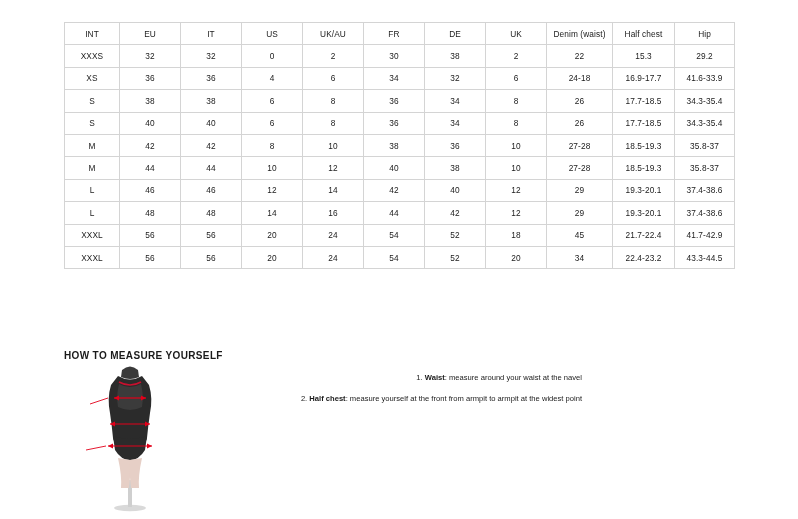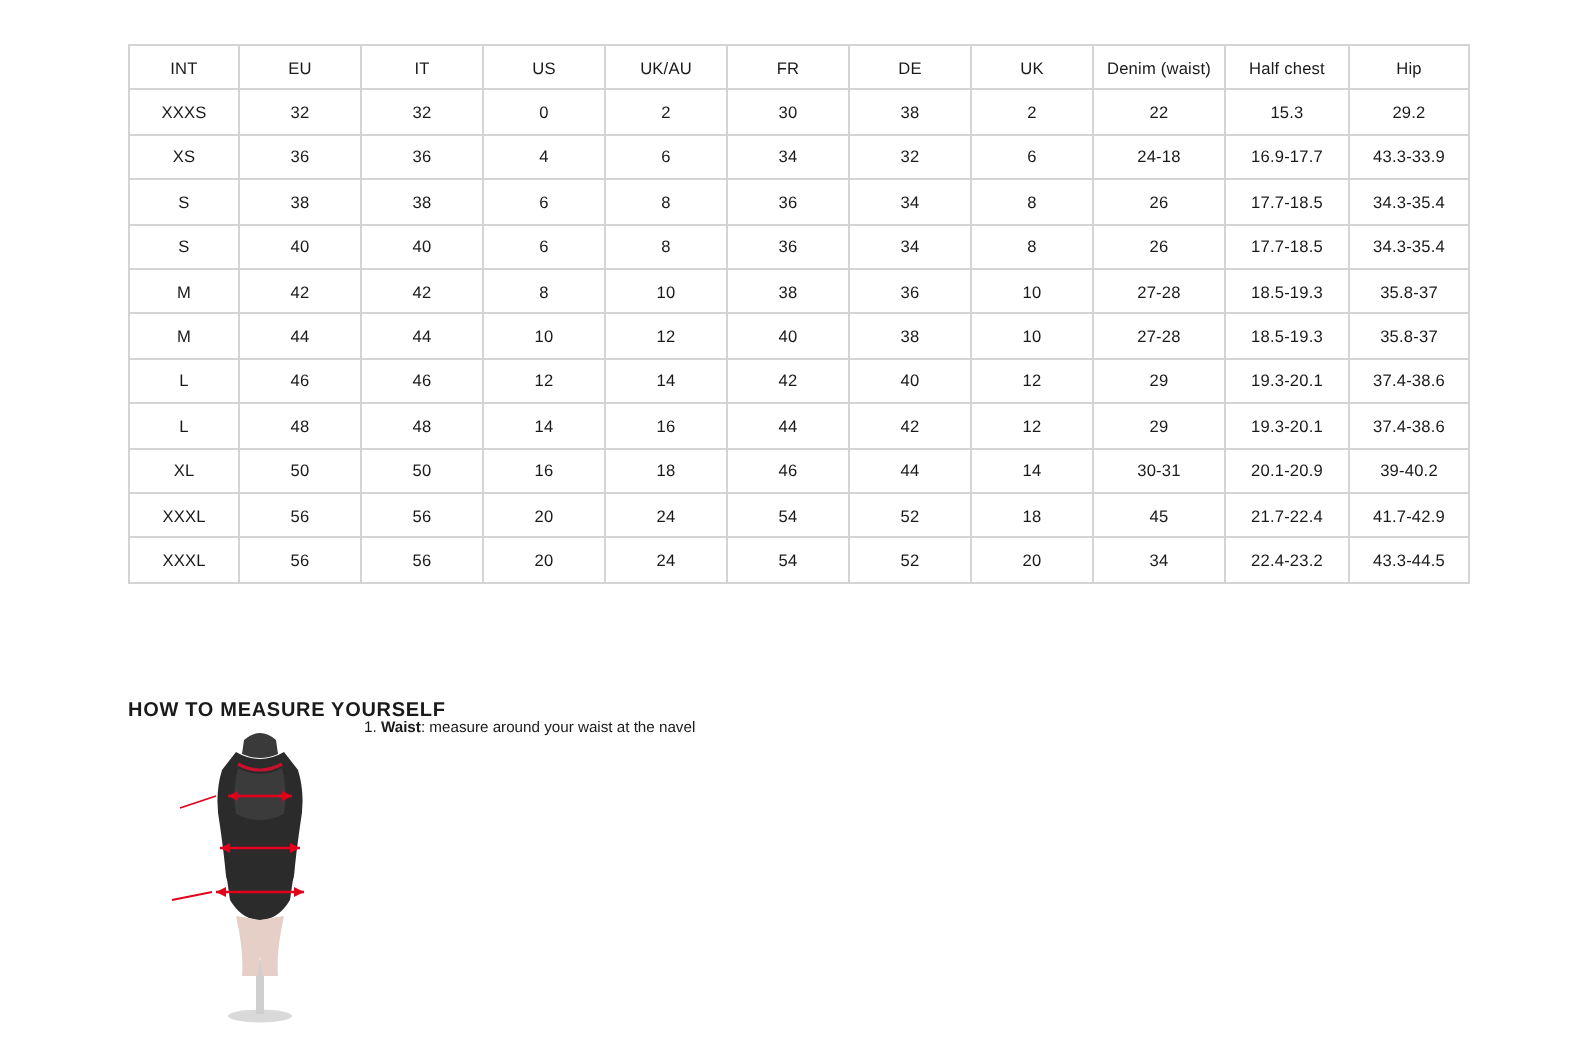--- a/index.html
+++ b/index.html
@@ -67,22 +67,23 @@
     left: 64px;
     top: 350px;
     font-size: 10px;
     font-weight: bold;
     letter-spacing: 0.35px;
     color: #1a1a1a;
   }
   .howto-steps {
     position: absolute;
     left: 182px;
-    top: 353px;
+    top: 367px;
     width: 400px;
+    text-align: right;
   }
   .howto-steps .step {
     font-size: 7.6px;
     line-height: 21px;
     color: #1a1a1a;
   }
   .howto-steps .step b {
     font-weight: bold;
   }
 
@@ -149,21 +150,21 @@
           <td>XS</td>
           <td>36</td>
           <td>36</td>
           <td>4</td>
           <td>6</td>
           <td>34</td>
           <td>32</td>
           <td>6</td>
           <td>24-18</td>
           <td>16.9-17.7</td>
-          <td>43.3-33.9</td>
+          <td>41.6-33.9</td>
         </tr>
         <tr>
           <td>S</td>
           <td>38</td>
           <td>38</td>
           <td>6</td>
           <td>8</td>
           <td>36</td>
           <td>34</td>
           <td>8</td>
@@ -230,33 +231,20 @@
           <td>14</td>
           <td>16</td>
           <td>44</td>
           <td>42</td>
           <td>12</td>
           <td>29</td>
           <td>19.3-20.1</td>
           <td>37.4-38.6</td>
         </tr>
         <tr>
-          <td>XL</td>
-          <td>50</td>
-          <td>50</td>
-          <td>16</td>
-          <td>18</td>
-          <td>46</td>
-          <td>44</td>
-          <td>14</td>
-          <td>30-31</td>
-          <td>20.1-20.9</td>
-          <td>39-40.2</td>
-        </tr>
-        <tr>
           <td>XXXL</td>
           <td>56</td>
           <td>56</td>
           <td>20</td>
           <td>24</td>
           <td>54</td>
           <td>52</td>
           <td>18</td>
           <td>45</td>
           <td>21.7-22.4</td>
@@ -279,20 +267,24 @@
     </table>
   </div>
 
   <div class="howto-title">HOW TO MEASURE YOURSELF</div>
 
   <div class="howto-steps">
     <div class="step">
       <span>1.</span>
       <b>Waist</b><span>: measure around your waist at the navel</span>
     </div>
+    <div class="step">
+      <span>2.</span>
+      <b>Half chest</b><span>: measure yourself at the front from armpit to armpit at the widest point</span>
+    </div>
   </div>
 
   <div class="figure">
     <svg width="105" height="150" viewBox="0 0 105 150">
 
       <ellipse cx="52" cy="146" rx="16" ry="3.2" fill="#d9d9d9"></ellipse>
       <rect x="50" y="118" width="4" height="27" fill="#cfcfcf"></rect>
 
       <path d="M44 8 q8 -7 16 0 l1 7 q-9 4 -18 0 z" fill="#3a3a3a"></path>
 

